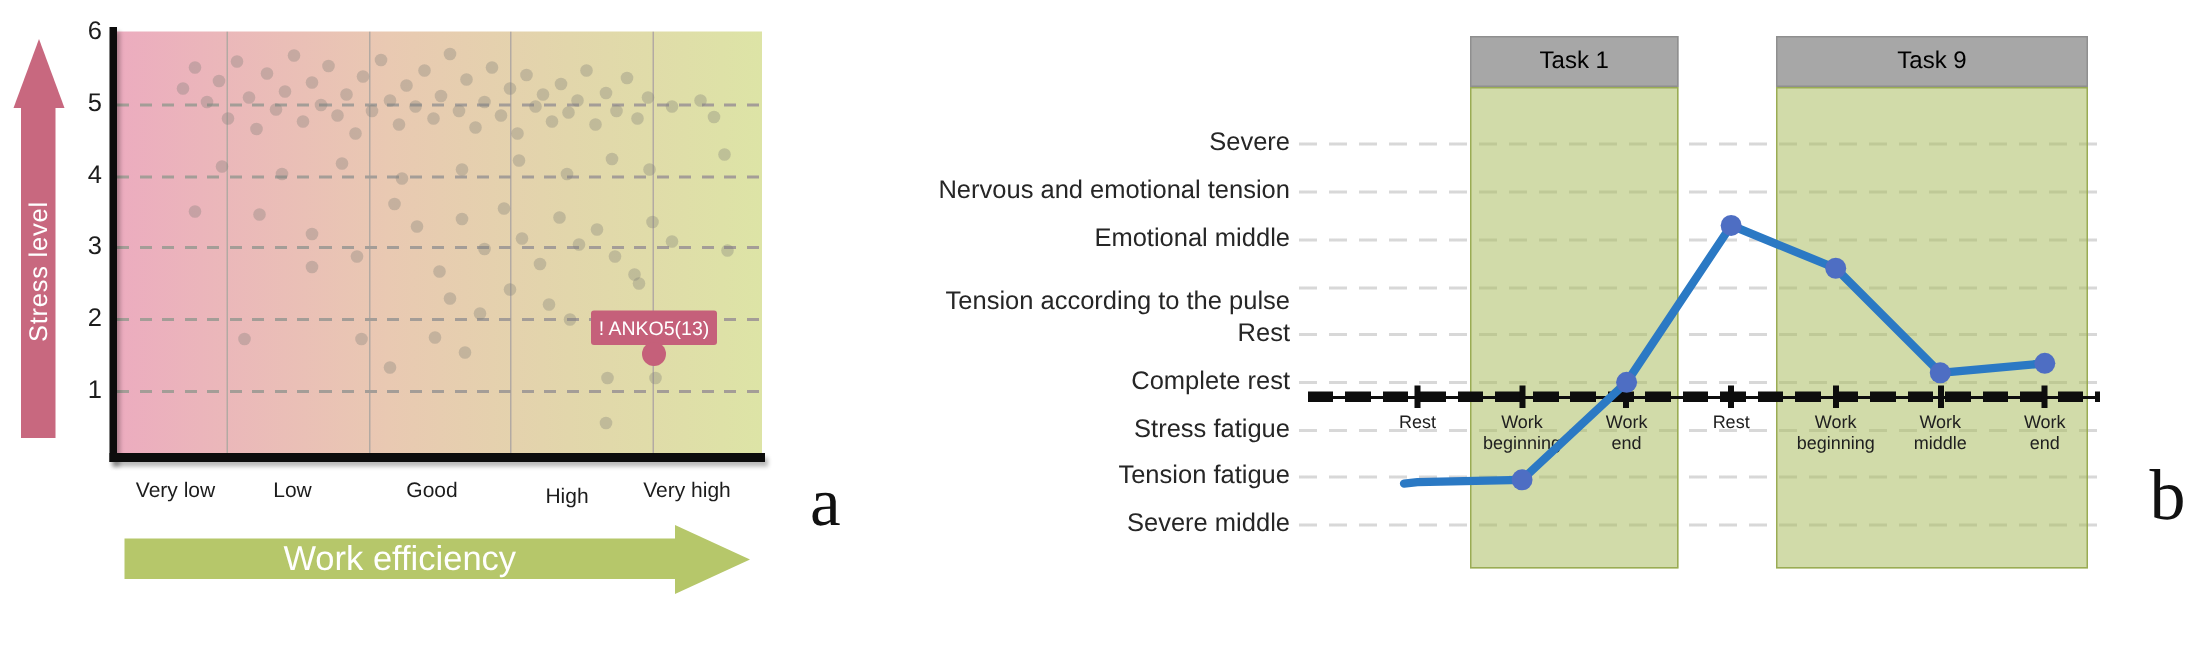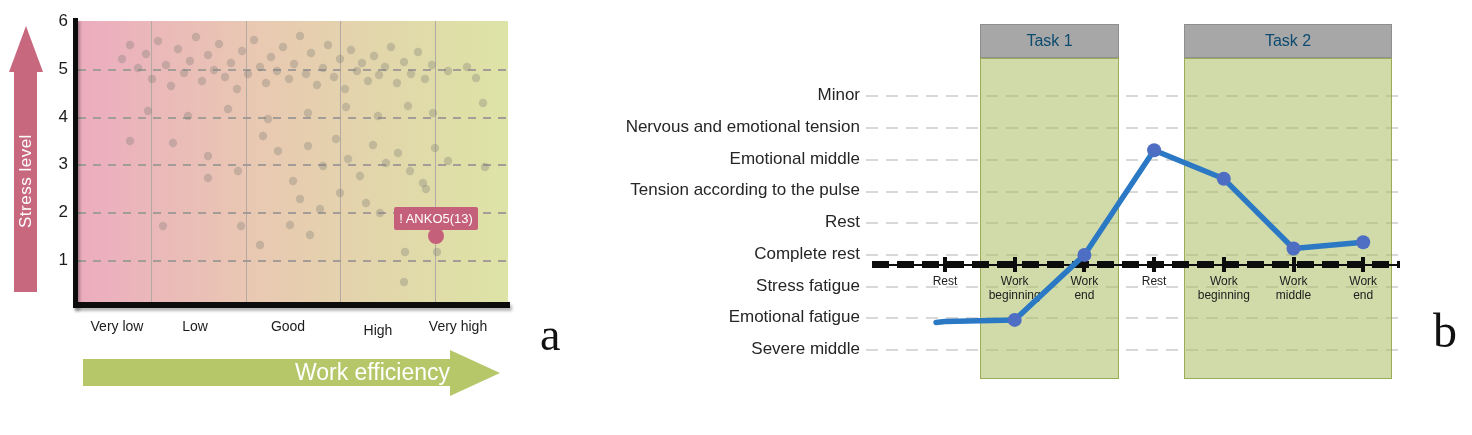--- a/index.html
+++ b/index.html
@@ -12,34 +12,34 @@
   .xtickA{position:absolute;width:96px;text-align:center;font-size:14px;color:#1c1c1c;}
   #stressArrow{position:absolute;left:9px;top:26px;width:34px;height:266px;}
   #stressHead{position:absolute;left:0;top:0;width:0;height:0;
       border-left:17px solid transparent;border-right:17px solid transparent;}
   #stressShaft{position:absolute;left:5px;top:44px;width:23px;height:222px;}
   #stressLabel{position:absolute;left:0;top:44px;width:34px;height:222px;
       display:flex;align-items:center;justify-content:center;
       writing-mode:vertical-rl;transform:rotate(180deg);
       color:#fff;font-size:17px;letter-spacing:.5px;}
   #effShaft{position:absolute;left:83px;top:359px;width:367px;height:27px;
-      display:flex;align-items:center;justify-content:flex-end;}
+      display:flex;align-items:center;justify-content:center;}
   #effHead{position:absolute;left:450px;top:350px;width:0;height:0;
       border-top:23px solid transparent;border-bottom:23px solid transparent;}
   #effLabel{color:#fff;font-size:23px;}
   #badgeA{position:absolute;left:394px;top:207px;width:84px;height:23px;border-radius:2px;
       display:flex;align-items:center;justify-content:center;color:#fff;font-size:13px;}
   #badgeDot{position:absolute;left:428px;top:228px;width:16px;height:16px;border-radius:50%;}
   .panelLetter{position:absolute;font-family:"Liberation Serif", serif;color:#111;}
   
   .ylabelB{position:absolute;width:330px;text-align:right;font-size:17px;color:#262626;}
   .gridB{position:absolute;height:2px;}
   .bandB{position:absolute;}
   .headerB{position:absolute;display:flex;align-items:center;justify-content:center;
-      color:#0c4a6e;font-size:16px;}
+      color:#000000;font-size:16px;}
   #axisB{position:absolute;}
   #axisBthin{position:absolute;left:0;top:3px;width:100%;height:2px;background:#0d0d0d;}
   .tickB{position:absolute;background:#0d0d0d;}
   .xlabelB{position:absolute;width:86px;text-align:center;font-size:12px;line-height:14px;
       color:#202020;white-space:pre-line;}
   svg{position:absolute;pointer-events:none;}
 </style>
 </head>
 <body>
 
@@ -203,31 +203,31 @@
         <div class="gridB" style="position: absolute; left: 866px; top: 222.2px; width: 534px; background: repeating-linear-gradient(90deg, rgb(216, 216, 216) 0px, rgb(216, 216, 216) 12px, transparent 12px, transparent 20px);"></div>
         <div class="gridB" style="position: absolute; left: 866px; top: 253.9px; width: 534px; background: repeating-linear-gradient(90deg, rgb(216, 216, 216) 0px, rgb(216, 216, 216) 12px, transparent 12px, transparent 20px);"></div>
         <div class="gridB" style="position: absolute; left: 866px; top: 285.6px; width: 534px; background: repeating-linear-gradient(90deg, rgb(216, 216, 216) 0px, rgb(216, 216, 216) 12px, transparent 12px, transparent 20px);"></div>
         <div class="gridB" style="position: absolute; left: 866px; top: 317.3px; width: 534px; background: repeating-linear-gradient(90deg, rgb(216, 216, 216) 0px, rgb(216, 216, 216) 12px, transparent 12px, transparent 20px);"></div>
         <div class="gridB" style="position: absolute; left: 866px; top: 349px; width: 534px; background: repeating-linear-gradient(90deg, rgb(216, 216, 216) 0px, rgb(216, 216, 216) 12px, transparent 12px, transparent 20px);"></div>
       </div>
     <div id="bandsB">
         <div class="bandB" style="position: absolute; left: 980px; top: 58px; width: 139px; height: 321px; background: rgba(171, 190, 98, 0.55); border: 1px solid rgba(148, 166, 74, 0.9); box-sizing: border-box;"></div>
         <div class="headerB" style="position: absolute; left: 980px; top: 24px; width: 139px; height: 34px; background: rgb(167, 167, 167); border: 1px solid rgb(143, 143, 143); box-sizing: border-box;">Task 1</div>
         <div class="bandB" style="position: absolute; left: 1184px; top: 58px; width: 208px; height: 321px; background: rgba(171, 190, 98, 0.55); border: 1px solid rgba(148, 166, 74, 0.9); box-sizing: border-box;"></div>
-        <div class="headerB" style="position: absolute; left: 1184px; top: 24px; width: 208px; height: 34px; background: rgb(167, 167, 167); border: 1px solid rgb(143, 143, 143); box-sizing: border-box;">Task 2</div>
+        <div class="headerB" style="position: absolute; left: 1184px; top: 24px; width: 208px; height: 34px; background: rgb(167, 167, 167); border: 1px solid rgb(143, 143, 143); box-sizing: border-box;">Task 9</div>
       </div>
     <div id="yLabelsB">
-        <div class="ylabelB" style="position: absolute; left: 530px; top: 85.4px;">Minor</div>
+        <div class="ylabelB" style="position: absolute; left: 530px; top: 85.4px;">Severe</div>
         <div class="ylabelB" style="position: absolute; left: 530px; top: 117.1px;">Nervous and emotional tension</div>
         <div class="ylabelB" style="position: absolute; left: 530px; top: 148.8px;">Emotional middle</div>
-        <div class="ylabelB" style="position: absolute; left: 530px; top: 180px;">Tension according to the pulse</div>
+        <div class="ylabelB" style="position: absolute; left: 530px; top: 191px;">Tension according to the pulse</div>
         <div class="ylabelB" style="position: absolute; left: 530px; top: 212.2px;">Rest</div>
         <div class="ylabelB" style="position: absolute; left: 530px; top: 243.9px;">Complete rest</div>
         <div class="ylabelB" style="position: absolute; left: 530px; top: 275.6px;">Stress fatigue</div>
-        <div class="ylabelB" style="position: absolute; left: 530px; top: 307.3px;">Emotional fatigue</div>
+        <div class="ylabelB" style="position: absolute; left: 530px; top: 307.3px;">Tension fatigue</div>
         <div class="ylabelB" style="position: absolute; left: 530px; top: 339px;">Severe middle</div>
       </div>
     <div id="axisB" style="left: 872px; top: 261px; width: 528px; height: 7px; background: repeating-linear-gradient(90deg, rgb(13, 13, 13) 0px, rgb(13, 13, 13) 17px, transparent 17px, transparent 25px);">
       <div id="axisBthin"></div>
     </div>
     <div id="ticksB">
         <div class="tickB" style="position: absolute; left: 943px; top: 257px; width: 4px; height: 15px;"></div>
         <div class="tickB" style="position: absolute; left: 1012.7px; top: 257px; width: 4px; height: 15px;"></div>
         <div class="tickB" style="position: absolute; left: 1082.4px; top: 257px; width: 4px; height: 15px;"></div>
         <div class="tickB" style="position: absolute; left: 1152.1px; top: 257px; width: 4px; height: 15px;"></div>

